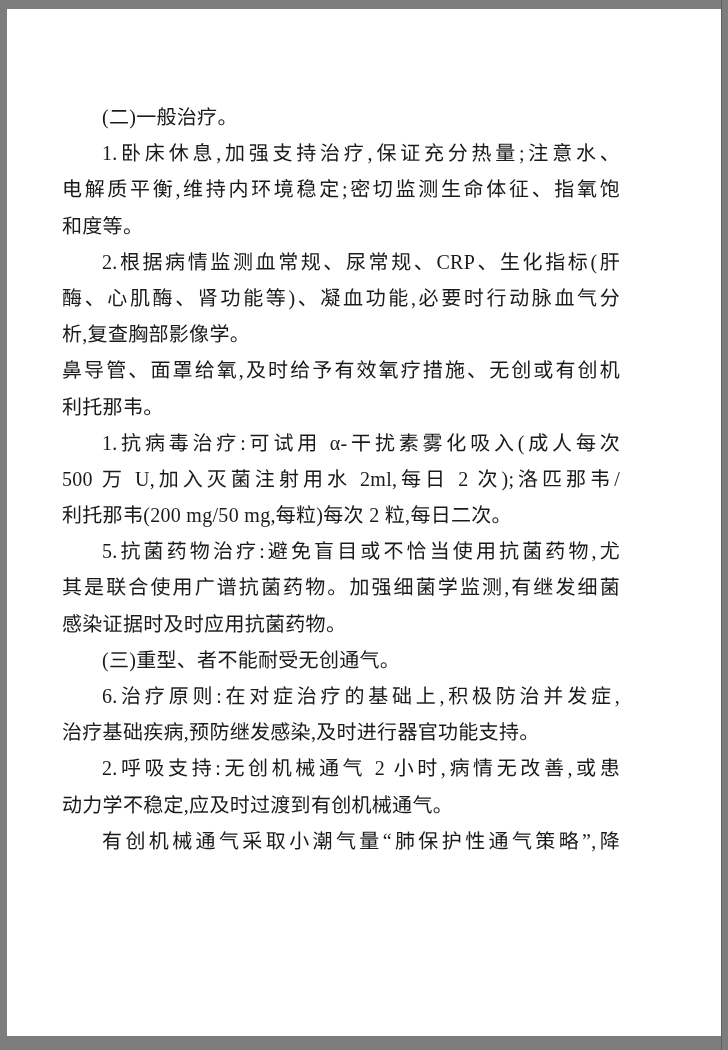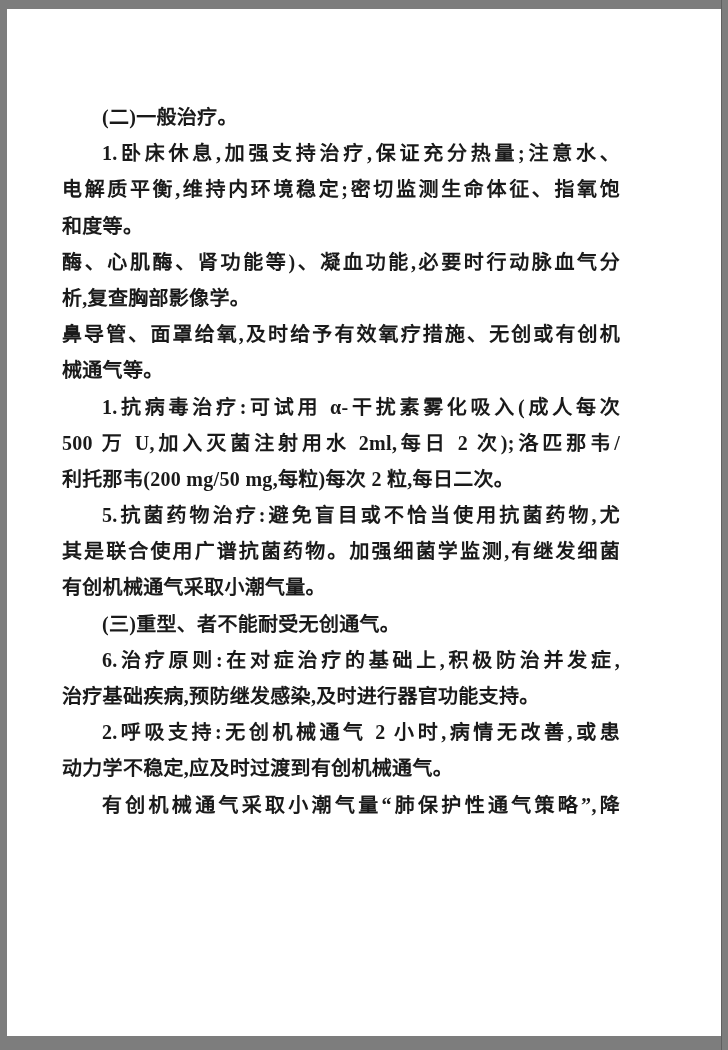--- a/index.html
+++ b/index.html
@@ -25,21 +25,20 @@
   .edge-right  { left: 721px; top: 0; width: 7px; height: 1050px; border-left: 1px solid #5f5f5f; box-sizing: border-box; }
 
   .text-block {
     position: absolute;
     left: 62px;
     top: 99px;
     width: 558px;
     color: #1a1a1a;
     font-size: 20px;
     letter-spacing: 0.3px;
-    font-weight: bold;
   }
   .line {
     height: 36.2px;
     line-height: 36.2px;
     white-space: nowrap;
     overflow: visible;
   }
   .line.full {
     white-space: normal;
     text-align: justify;
@@ -57,30 +56,31 @@
   <div class="edge edge-top"></div>
   <div class="edge edge-left"></div>
   <div class="edge edge-bottom"></div>
   <div class="edge edge-right"></div>
 
   <div class="text-block">
     <div class="line ind">(二)一般治疗。</div>
     <div class="line ind full">1.卧床休息,加强支持治疗,保证充分热量;注意水、</div>
     <div class="line full">电解质平衡,维持内环境稳定;密切监测生命体征、指氧饱</div>
     <div class="line">和度等。</div>
+    <div class="line ind full">2.根据病情监测血常规、尿常规、CRP、生化指标(肝</div>
     <div class="line full">酶、心肌酶、肾功能等)、凝血功能,必要时行动脉血气分</div>
     <div class="line">析,复查胸部影像学。</div>
     <div class="line full">鼻导管、面罩给氧,及时给予有效氧疗措施、无创或有创机</div>
-    <div class="line">械通气等。</div>
+    <div class="line">利托那韦。</div>
     <div class="line ind full">1.抗病毒治疗:可试用 α-干扰素雾化吸入(成人每次</div>
     <div class="line full">500 万 U,加入灭菌注射用水 2ml,每日 2 次);洛匹那韦/</div>
     <div class="line">利托那韦(200 mg/50 mg,每粒)每次 2 粒,每日二次。</div>
     <div class="line ind full">5.抗菌药物治疗:避免盲目或不恰当使用抗菌药物,尤</div>
     <div class="line full">其是联合使用广谱抗菌药物。加强细菌学监测,有继发细菌</div>
-    <div class="line">有创机械通气采取小潮气量。</div>
+    <div class="line">感染证据时及时应用抗菌药物。</div>
     <div class="line ind">(三)重型、者不能耐受无创通气。</div>
     <div class="line ind full">6.治疗原则:在对症治疗的基础上,积极防治并发症,</div>
     <div class="line">治疗基础疾病,预防继发感染,及时进行器官功能支持。</div>
     <div class="line ind full">2.呼吸支持:无创机械通气 2 小时,病情无改善,或患</div>
     <div class="line">动力学不稳定,应及时过渡到有创机械通气。</div>
     <div class="line ind full">有创机械通气采取小潮气量“肺保护性通气策略”,降</div>
   </div>
 
 </div>
 

